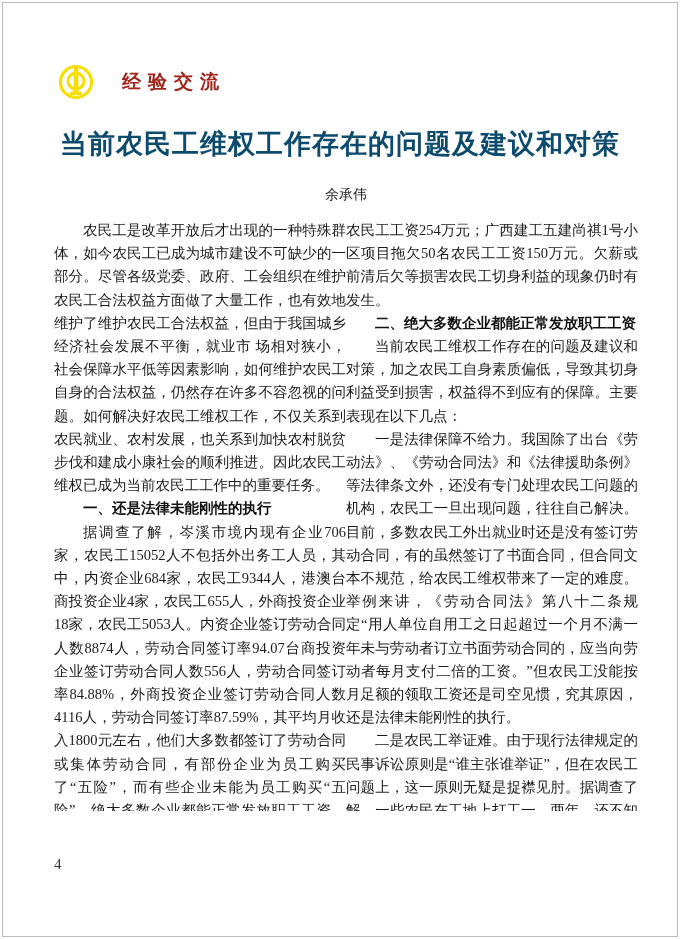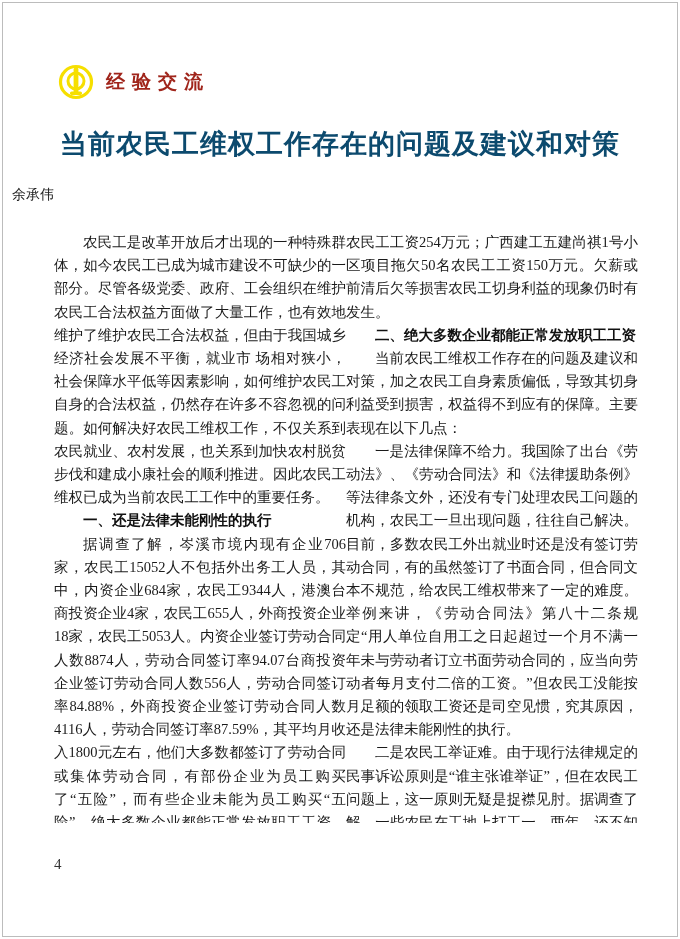--- a/index.html
+++ b/index.html
@@ -18,36 +18,37 @@
   .header {
     position: absolute; top: 64px; left: 58px;
     display: flex; align-items: center; gap: 12px;
   }
   .logo svg { display: block; }
   .section-label {
     font-family: Liberation Serif, serif;
     font-size: 19px; font-weight: bold;
     letter-spacing: 7px;
     color: var(--accent, #a0251b);
+    margin-left: 16px;
   }
   .title {
     position: absolute; top: 126px; left: 0; right: 0;
     text-align: center;
     font-size: 27px; font-weight: bold;
     letter-spacing: 1px;
     color: #0c4a6e;
     font-family: "Liberation Serif", serif;
   }
   .author {
     position: absolute; top: 186px; left: 0; right: 0;
-    text-align: left;
+    text-align: center;
     font-size: 14px; color: #222; padding-left: 12px;
   }
   .columns {
-    position: absolute; top: 231px; left: 54px;
+    position: absolute; top: 219px; left: 54px;
     width: 584px; height: 592px;
     display: flex; gap: 0;
     overflow: hidden;
   }
   .col { flex: 1; overflow: hidden; }
   .para, .heading {
     font-size: 14.5px;
     line-height: 23.2px;
     text-align: justify;
     color: #1a1a1a;

